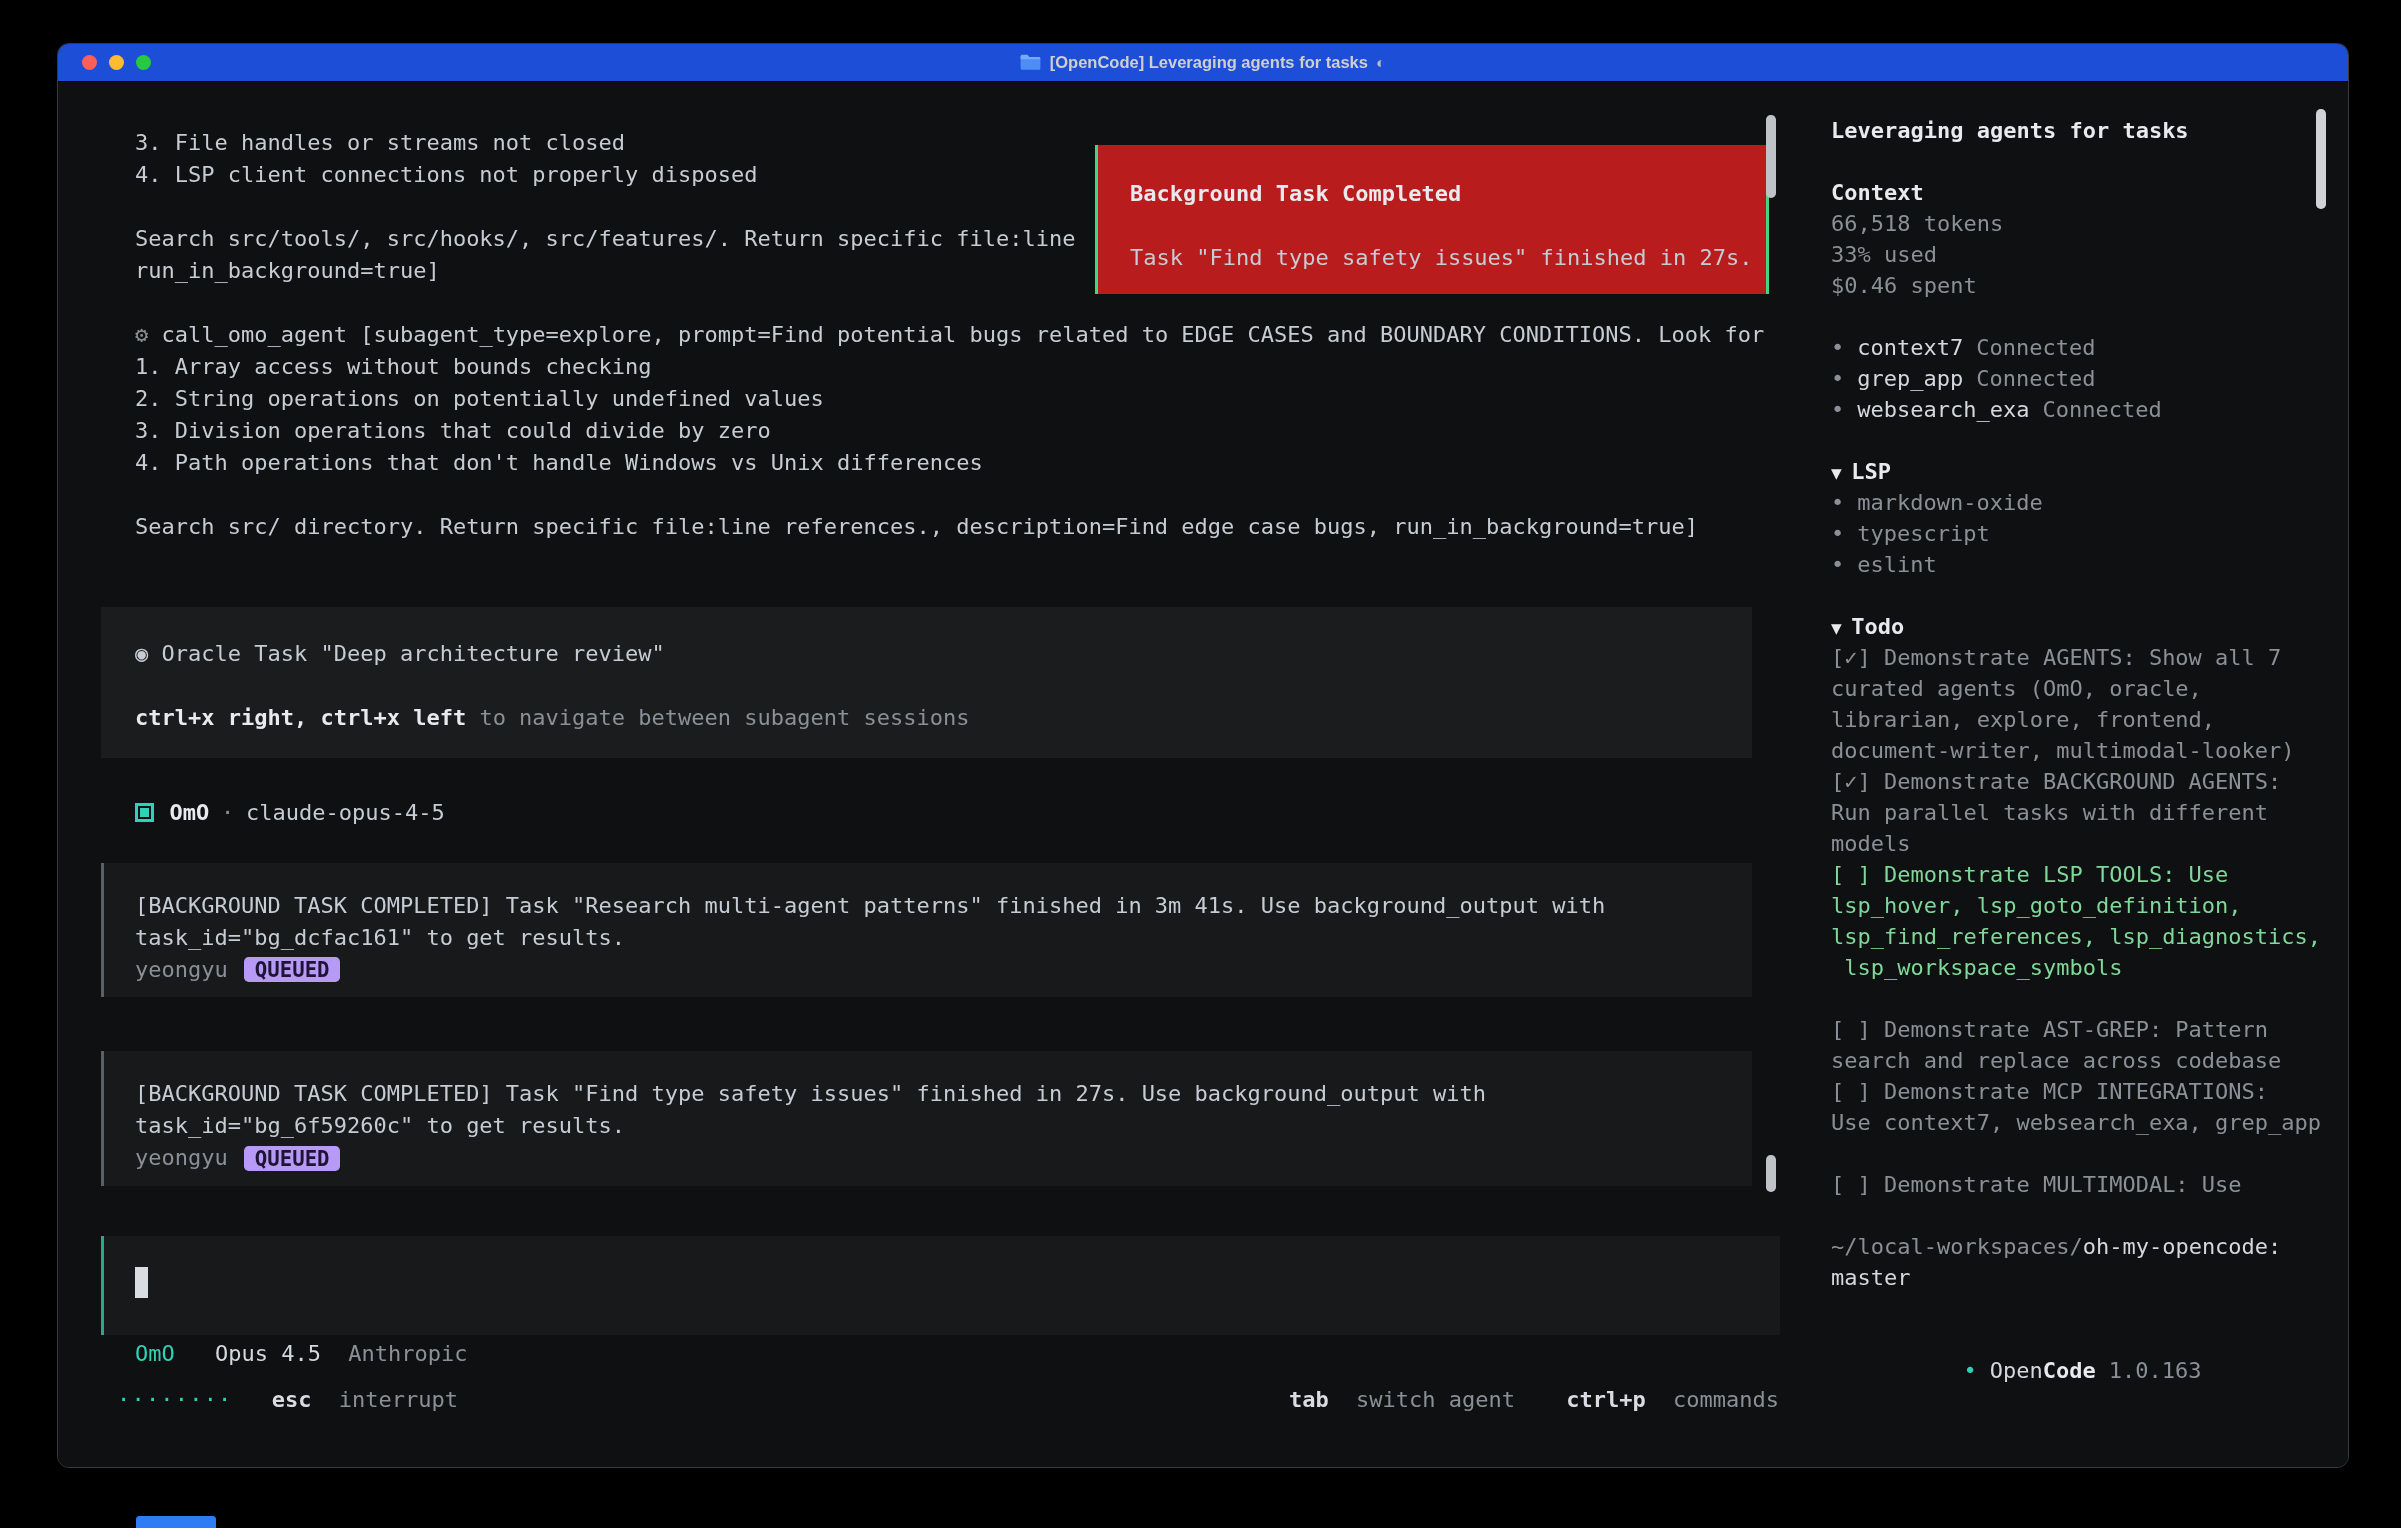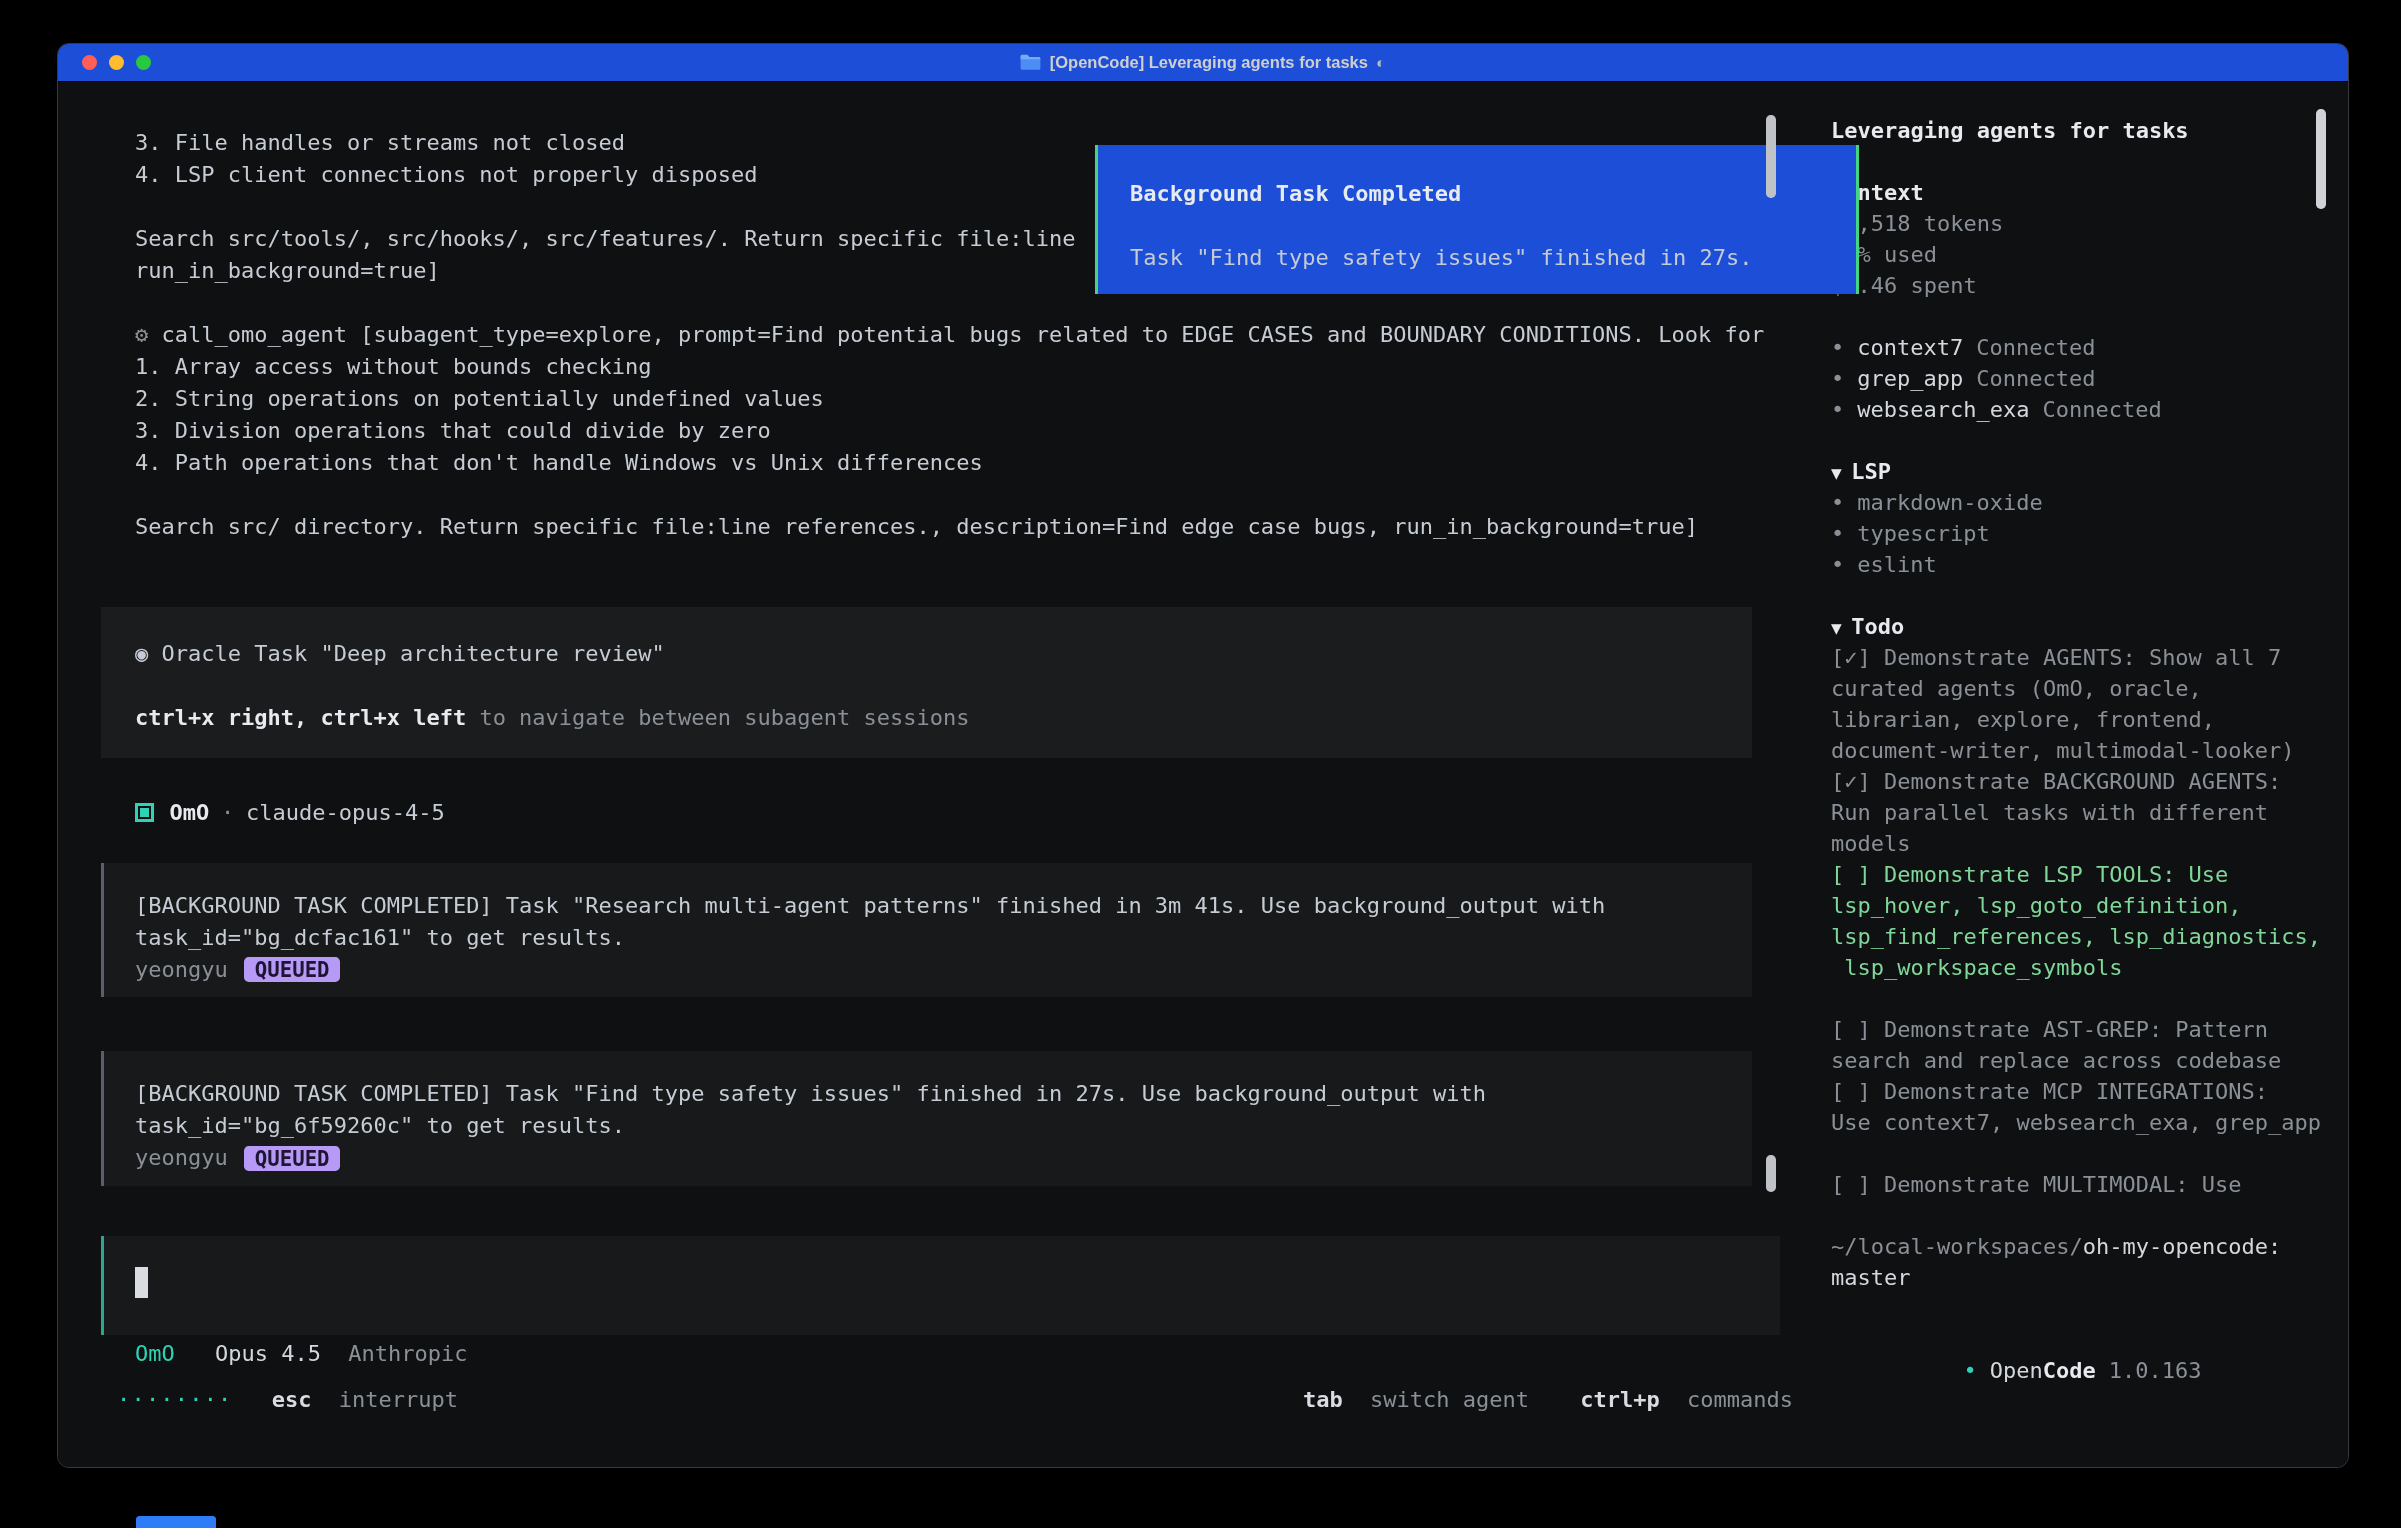--- a/index.html
+++ b/index.html
@@ -32,22 +32,22 @@
     padding-top:45px;font-size:22px;color:#c6ccd4;
   }
   .tline{height:32px;line-height:32px;white-space:pre;}
   .sline{height:31px;line-height:31px;white-space:pre;}
   .indent{margin-left:77px;}
   .dim{color:#8a9097;}
   .bright{color:#e7eaee;font-weight:bold;}
   .white{color:#d3d8de;}
   
   .toast{
-    position:absolute;z-index:5;left:1037px;top:63px;width:764px;height:149px;
-    background:#1d4ed8;border-left:3.5px solid #45d483;border-right:3.5px solid #45d483;
+    position:absolute;z-index:5;left:1037px;top:63px;width:674px;height:149px;
+    background:#b91c1c;border-left:3.5px solid #45d483;border-right:3.5px solid #45d483;
     box-sizing:border-box;padding:33px 0 0 32px;
   }
   
   .oracle{
     margin:64px 0 0 43px;width:1651px;box-sizing:border-box;
     background:#1a1c1e;padding:31px 0 23.6px 34px;
   }
   
   .agent-header{margin:39px 0 0 77px;height:32px;line-height:32px;display:flex;align-items:center;}
   .agent-ic{
@@ -69,21 +69,21 @@
   
   .input-box{
     margin:50px 0 0 43px;width:1679px;height:99px;box-sizing:border-box;
     background:#17191b;border-left:3.5px solid #2fa58c;padding:31px 0 0 31px;
   }
   .cursor{width:13px;height:31px;background:#d9dde2;display:inline-block;}
   .model-line{margin:2.4px 0 0 77px;height:32px;line-height:32px;}
   .teal{color:#2ed3b7;}
   
   .status-bar{
-    position:absolute;left:59px;right:12px;bottom:51px;height:32px;line-height:32px;
+    position:absolute;left:59px;right:26px;bottom:51px;height:32px;line-height:32px;
     display:flex;justify-content:space-between;
   }
   .key{color:#d9dde2;font-weight:bold;}
   .dots{color:#2ed3b7;letter-spacing:1.2px;margin-right:26px;}
   .mr24{margin-right:14px;} .mr64{margin-right:38px;}
   
   .main-scrollbar{position:absolute;top:33px;right:29.5px;width:9.5px;bottom:0;z-index:6;}
   .thumb{position:absolute;left:0;width:9.5px;background:#bfc3c8;border-radius:4.7px;}
   .thumb.t1{top:0;height:83px;}
   .thumb.t2{top:1040px;height:37px;}

